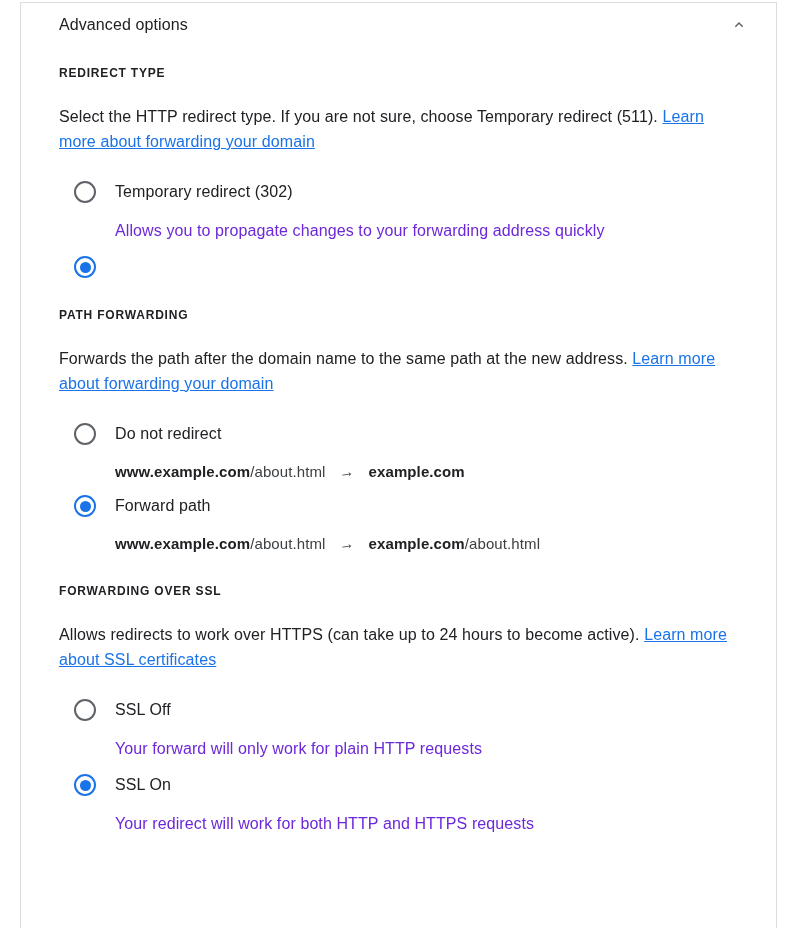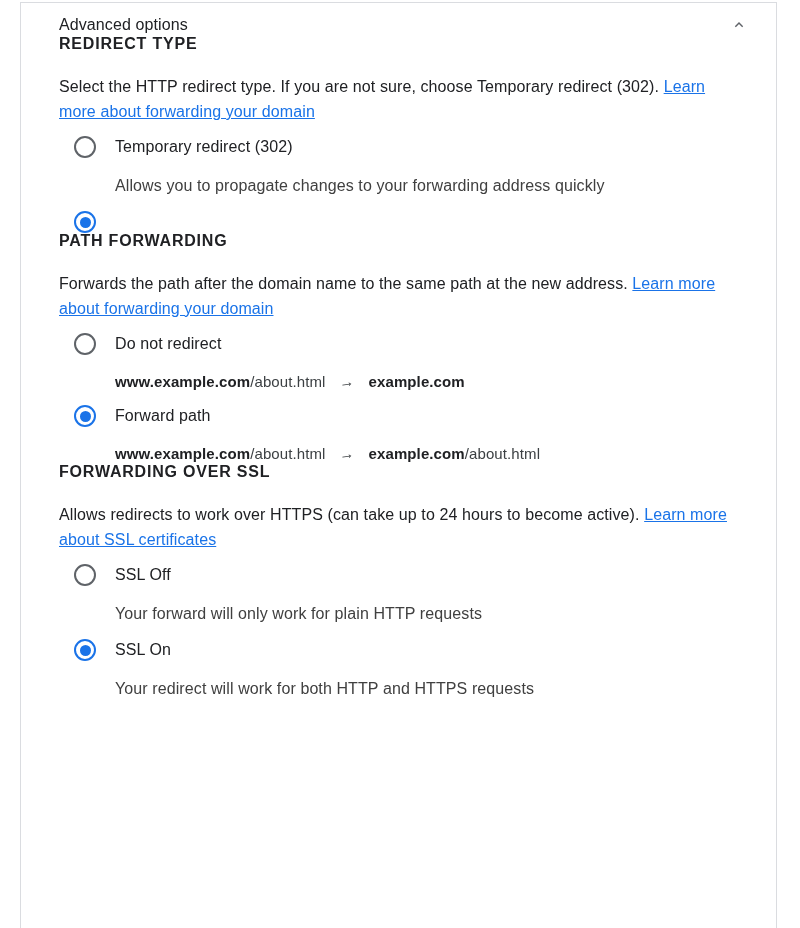--- a/index.html
+++ b/index.html
@@ -45,40 +45,41 @@
     display: inline-flex;
     width: 18px;
     height: 18px;
     align-items: center;
     justify-content: center;
   }
   .card-body {
     padding: 0 30px 0 38px;
   }
   .section-heading {
-    font-size: 16px;
+    margin-top: 30px;
+    font-size: 12px;
     font-weight: 700;
     letter-spacing: 0.8px;
     line-height: 15px;
     color: #202124;
   }
   .section-desc {
     margin: 23px 0 0 0;
     max-width: 684px;
     font-size: 16px;
     line-height: 25px;
     letter-spacing: 0.1px;
     color: #202124;
   }
   .link {
     color: #1a73e8;
     text-decoration: underline;
     cursor: pointer;
   }
-  .radio-group { margin-top: 12px; }
+  .radio-group { margin-top: 27px; }
   .option + .option { margin-top: 13px; }
   .radio-row {
     display: flex;
     align-items: center;
     padding-left: 15px;
     cursor: pointer;
   }
   .radio {
     position: relative;
     flex: 0 0 auto;
@@ -107,21 +108,21 @@
     line-height: 22px;
     color: #202124;
     letter-spacing: 0.1px;
   }
   .option-desc {
     margin: 15px 0 0 56px;
     max-width: 620px;
     font-size: 16px;
     line-height: 25px;
     letter-spacing: 0.1px;
-    color: #404040;
+    color: #6d28d9;
   }
   .option-example {
     margin: 17px 0 0 56px;
     font-size: 15px;
     line-height: 20px;
     color: #3c4043;
     letter-spacing: 0.1px;
     white-space: nowrap;
   }
   .ex-bold { font-weight: 700; color: #202124; }
@@ -146,21 +147,21 @@
           <path d="M6.5 14.5 L12 9 L17.5 14.5" stroke="#5f6368" stroke-width="2.2" fill="none"></path>
         </svg>
       </span>
     </div>
 
     <div class="card-body">
 
       <div class="section">
         <div class="section-heading">REDIRECT TYPE</div>
         <p class="section-desc">
-          <span>Select the HTTP redirect type. If you are not sure, choose Temporary redirect (302).</span>
+          <span>Select the HTTP redirect type. If you are not sure, choose Temporary redirect (511).</span>
           <a class="link">Learn more about forwarding your domain</a>
         </p>
         <div class="radio-group">
           <div class="option">
             <div class="radio-row">
               <span class="radio"></span>
               <span class="radio-label">Temporary redirect (302)</span>
             </div>
             <div class="option-desc">Allows you to propagate changes to your forwarding address quickly</div>
           </div>

